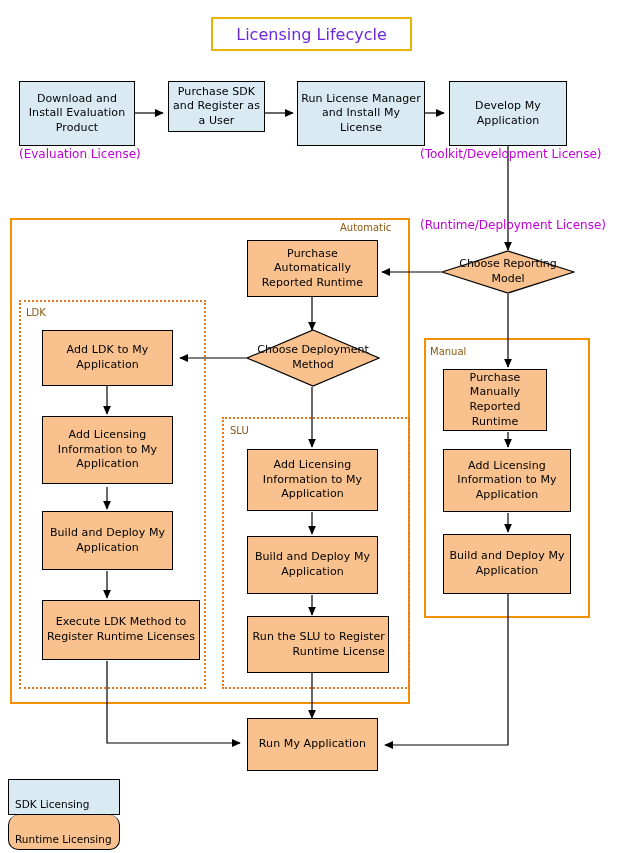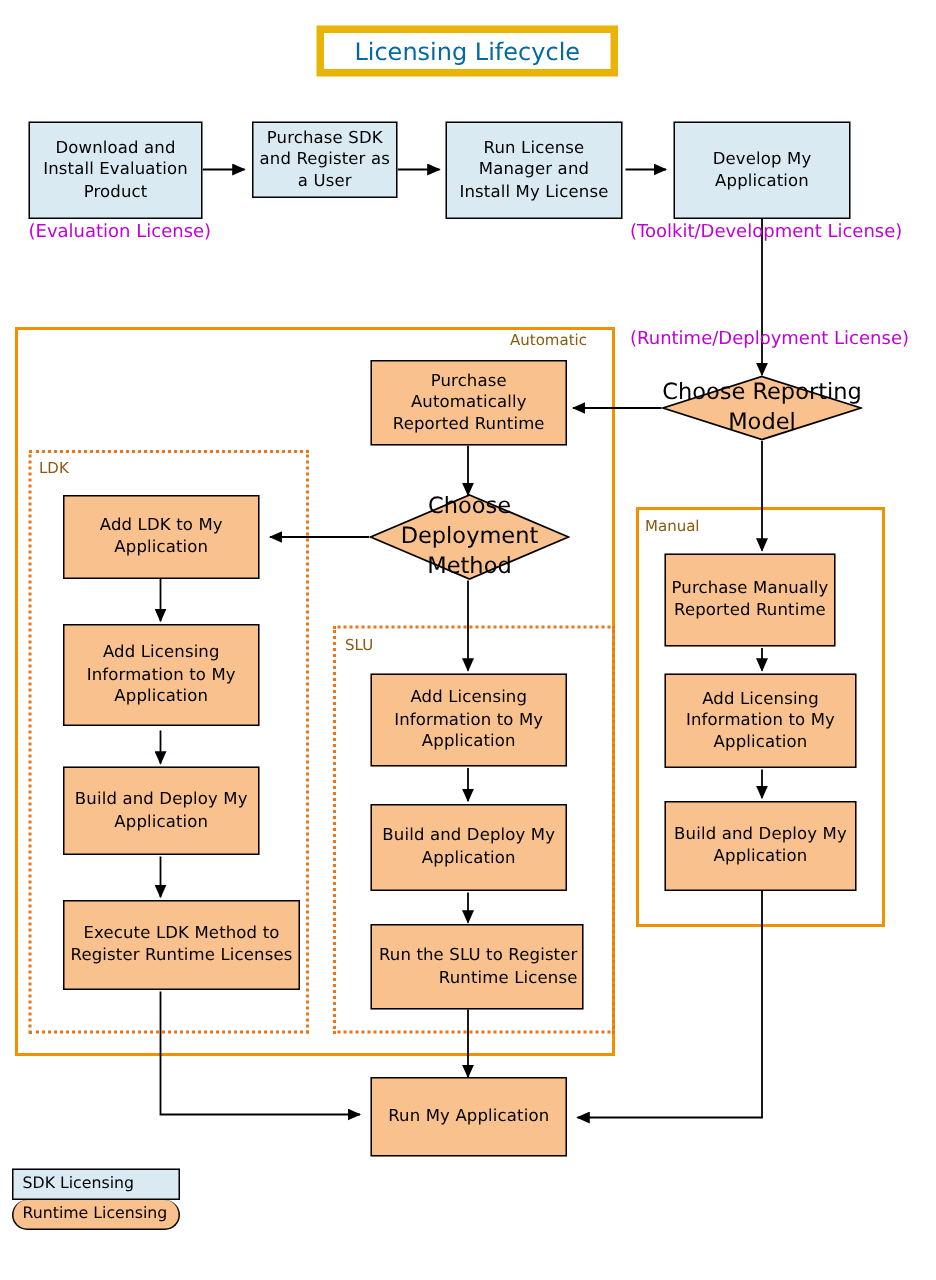--- a/index.html
+++ b/index.html
@@ -29,42 +29,42 @@
     font-size:11px;
     letter-spacing:.1px;
     z-index:5;
   }
   .node span{display:block;width:100%;padding:0 3px;}
   .sdk{background:#daeaf2;}
   .runtime{background:#f8c18e;}
   .title-box{
     position:absolute;
     box-sizing:border-box;
-    border:5px solid #eab308;
+    border:2px solid #eab308;
     background:#ffffff;
     display:flex;
     align-items:center;
     justify-content:center;
     font-size:16px;
-    color:#0369a1;
+    color:#6d28d9;
     z-index:5;
   }
   
   .diamond{
     position:absolute;
     z-index:5;
   }
   .diamond svg{display:block;position:absolute;left:0;top:0;}
   .diamond .dlabel{
     position:absolute;
     left:0;top:0;
     width:100%;height:100%;
     display:flex;align-items:center;justify-content:center;
     text-align:center;
-    font-size:15px;
+    font-size:11px;
     line-height:1.32;
     color:#000000;
     pointer-events:none;
   }
   
   .group{
     position:absolute;
     box-sizing:border-box;
     background:transparent;
     z-index:1;
@@ -92,21 +92,21 @@
   .legend{
     position:absolute;
     box-sizing:border-box;
     z-index:6;
   }
   .legend-row{
     box-sizing:border-box;
     border:1px solid #000000;
     font-size:10.5px;
     color:#000;
-    padding:3px 6px 4px 6px;
+    padding:18px 6px 4px 6px;
     white-space:nowrap;
   }
   .legend-row + .legend-row{border-top:none;border-radius:10px;}
 </style>
 </head>
 <body>
 
 <div id="canvas">
 
   <div class="title-box" style="left:211px;top:17px;width:201px;height:34px;">
@@ -169,21 +169,21 @@
 
   <div class="node sdk" style="left:19px;top:81px;width:116px;height:65px;">
     <span>Download and Install Evaluation Product</span>
   </div>
   <div class="lic" style="left:19px;top:147px;">(Evaluation License)</div>
 
   <div class="node sdk" style="left:168px;top:81px;width:97px;height:51px;">
     <span>Purchase SDK and Register as a User</span>
   </div>
 
-  <div class="node sdk" style="left:297px;top:81px;width:118px;height:65px;">
+  <div class="node sdk" style="left:297px;top:81px;width:128px;height:65px;">
     <span>Run License Manager and Install My License</span>
   </div>
 
   <div class="node sdk" style="left:449px;top:81px;width:118px;height:65px;align-items:center;">
     <span>Develop My Application</span>
   </div>
   <div class="lic" style="left:420px;top:147px;">(Toolkit/Development License)</div>
 
   <div class="lic" style="left:420px;top:218px;">(Runtime/Deployment License)</div>
 
@@ -225,21 +225,21 @@
   <div class="node runtime" style="left:247px;top:449px;width:131px;height:62px;">
     <span>Add Licensing Information to My Application</span>
   </div>
   <div class="node runtime" style="left:247px;top:536px;width:131px;height:58px;">
     <span>Build and Deploy My Application</span>
   </div>
   <div class="node runtime" style="left:247px;top:616px;width:142px;height:57px;text-align:right;">
     <span>Run the SLU to Register Runtime License</span>
   </div>
 
-  <div class="node runtime" style="left:443px;top:369px;width:114px;height:62px;">
+  <div class="node runtime" style="left:443px;top:369px;width:104px;height:62px;">
     <span>Purchase Manually Reported Runtime</span>
   </div>
   <div class="node runtime" style="left:443px;top:449px;width:128px;height:63px;">
     <span>Add Licensing Information to My Application</span>
   </div>
   <div class="node runtime" style="left:443px;top:534px;width:128px;height:60px;">
     <span>Build and Deploy My Application</span>
   </div>
 
   <div class="node runtime" style="left:247px;top:718px;width:131px;height:53px;">

